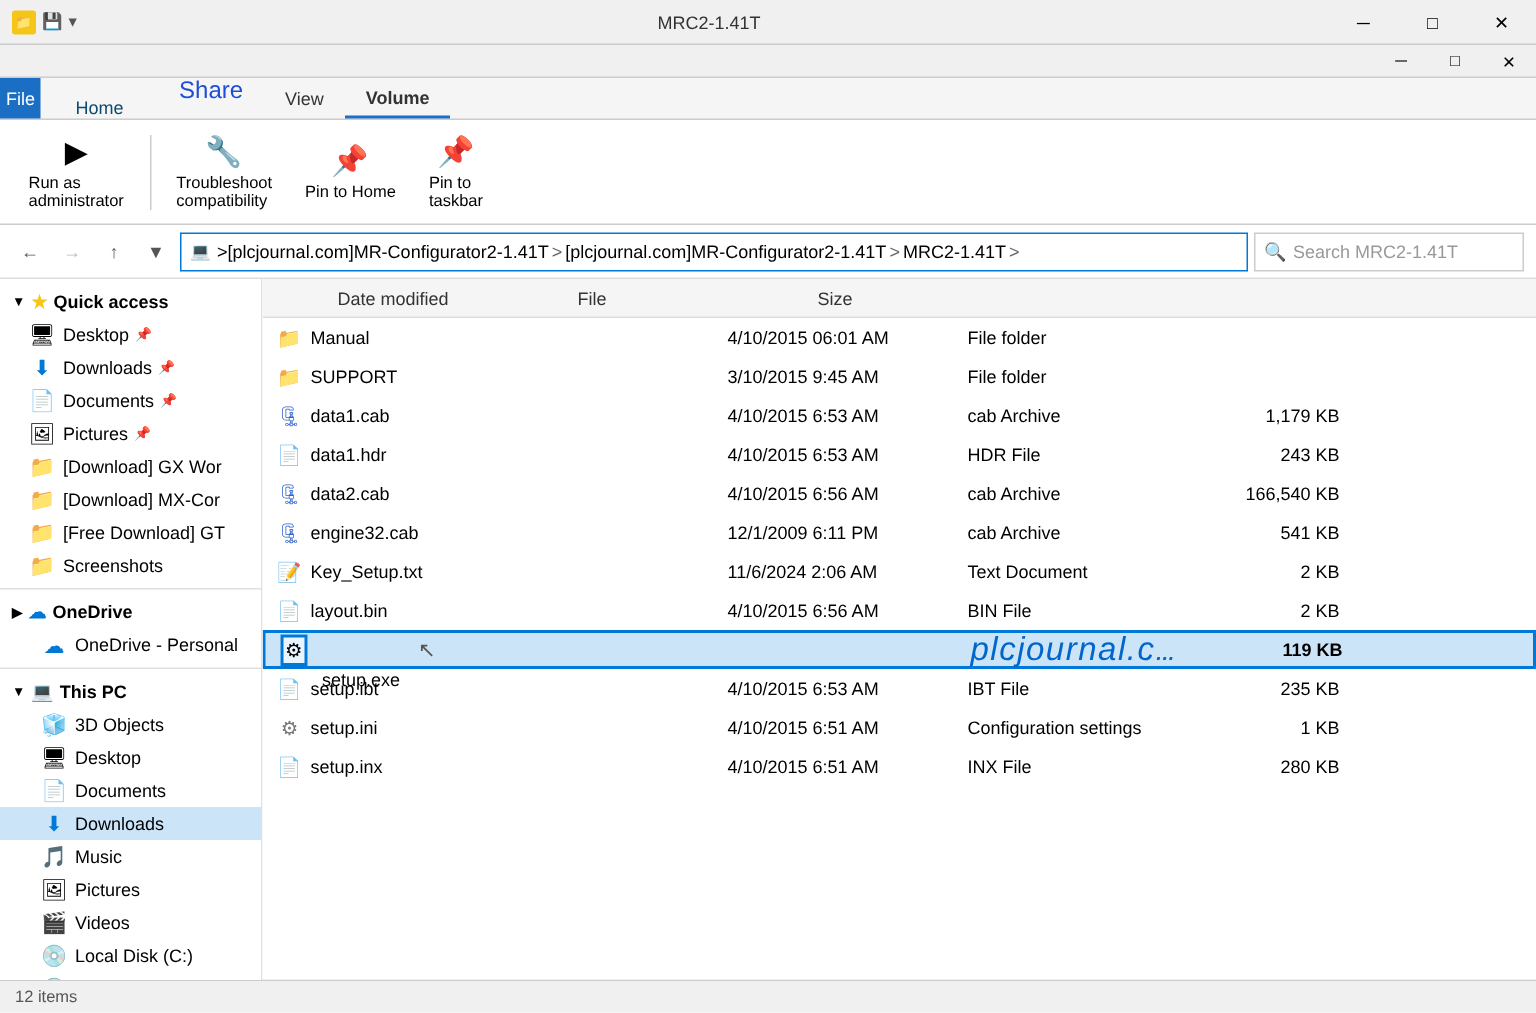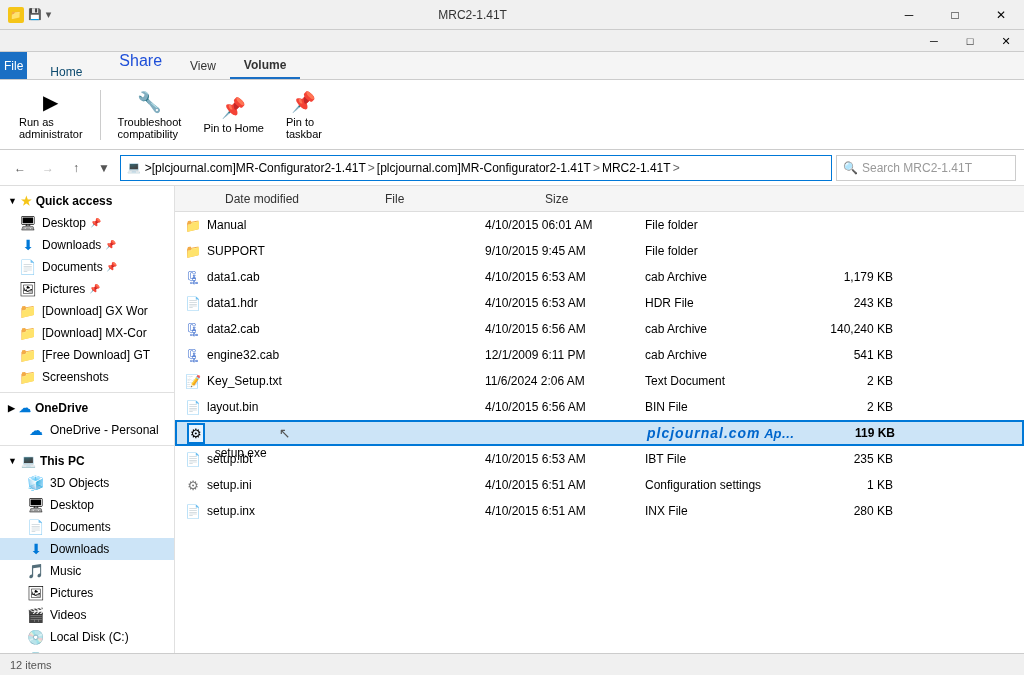--- a/index.html
+++ b/index.html
@@ -281,21 +281,21 @@
         <div class="file-date-cell file-cell">4/10/2015 06:01 AM</div>
         <div class="file-type-cell file-cell">File folder</div>
         <div class="file-size-cell file-cell"></div>
       </div>
 
       <div class="file-row">
         <div class="file-name-cell file-cell">
           <span class="file-icon folder-icon">📁</span>
           <span>SUPPORT</span>
         </div>
-        <div class="file-date-cell file-cell">9/10/2015 9:45 AM</div>
+        <div class="file-date-cell file-cell">3/10/2015 9:45 AM</div>
         <div class="file-type-cell file-cell">File folder</div>
         <div class="file-size-cell file-cell"></div>
       </div>
 
       <div class="file-row">
         <div class="file-name-cell file-cell">
           <span class="file-icon" style="color:#3366cc;">🗜</span>
           <span>data1.cab</span>
         </div>
         <div class="file-date-cell file-cell">4/10/2015 6:53 AM</div>
@@ -313,21 +313,21 @@
         <div class="file-size-cell file-cell">243 KB</div>
       </div>
 
       <div class="file-row">
         <div class="file-name-cell file-cell">
           <span class="file-icon" style="color:#3366cc;">🗜</span>
           <span>data2.cab</span>
         </div>
         <div class="file-date-cell file-cell">4/10/2015 6:56 AM</div>
         <div class="file-type-cell file-cell">cab Archive</div>
-        <div class="file-size-cell file-cell">140,240 KB</div>
+        <div class="file-size-cell file-cell">166,540 KB</div>
       </div>
 
       <div class="file-row">
         <div class="file-name-cell file-cell">
           <span class="file-icon" style="color:#3366cc;">🗜</span>
           <span>engine32.cab</span>
         </div>
         <div class="file-date-cell file-cell">12/1/2009 6:11 PM</div>
         <div class="file-type-cell file-cell">cab Archive</div>
         <div class="file-size-cell file-cell">541 KB</div>
@@ -358,21 +358,21 @@
 
           <span style="display:inline-block; border:2px solid #0078d7; background:#e8f4ff; padding:1px; margin-right:4px;">
             <span style="font-size:13px;">⚙</span>
           </span>
           <span style="font-weight:500;margin-top:39px;">setup.exe</span>
           <span style="font-size:14px; margin-left:6px; color:#555;">↖</span>
         </div>
         <div class="file-date-cell file-cell" style="color:#0066cc; font-size:13px; font-weight:bold; font-style:italic; letter-spacing:1px;"></div>
         <div class="file-type-cell file-cell" style="color:#0066cc; font-size:13px; font-weight:bold; font-style:italic;">
           
-          <span style="color:#0066cc; font-size:14px; font-weight:bold; font-family:Arial; letter-spacing:1px;">plcjournal.com</span>&nbsp;<span>Application</span>
+          <span style="color:#0066cc; font-size:22px; font-weight:normal; font-family:Arial; letter-spacing:1px;">plcjournal.com</span>&nbsp;<span>Application</span>
         </div>
         <div class="file-size-cell file-cell" style="font-weight:600;">119 KB</div>
       </div>
 
       <div class="file-row">
         <div class="file-name-cell file-cell">
           <span class="file-icon doc-icon">📄</span>
           <span>setup.ibt</span>
         </div>
         <div class="file-date-cell file-cell">4/10/2015 6:53 AM</div>

